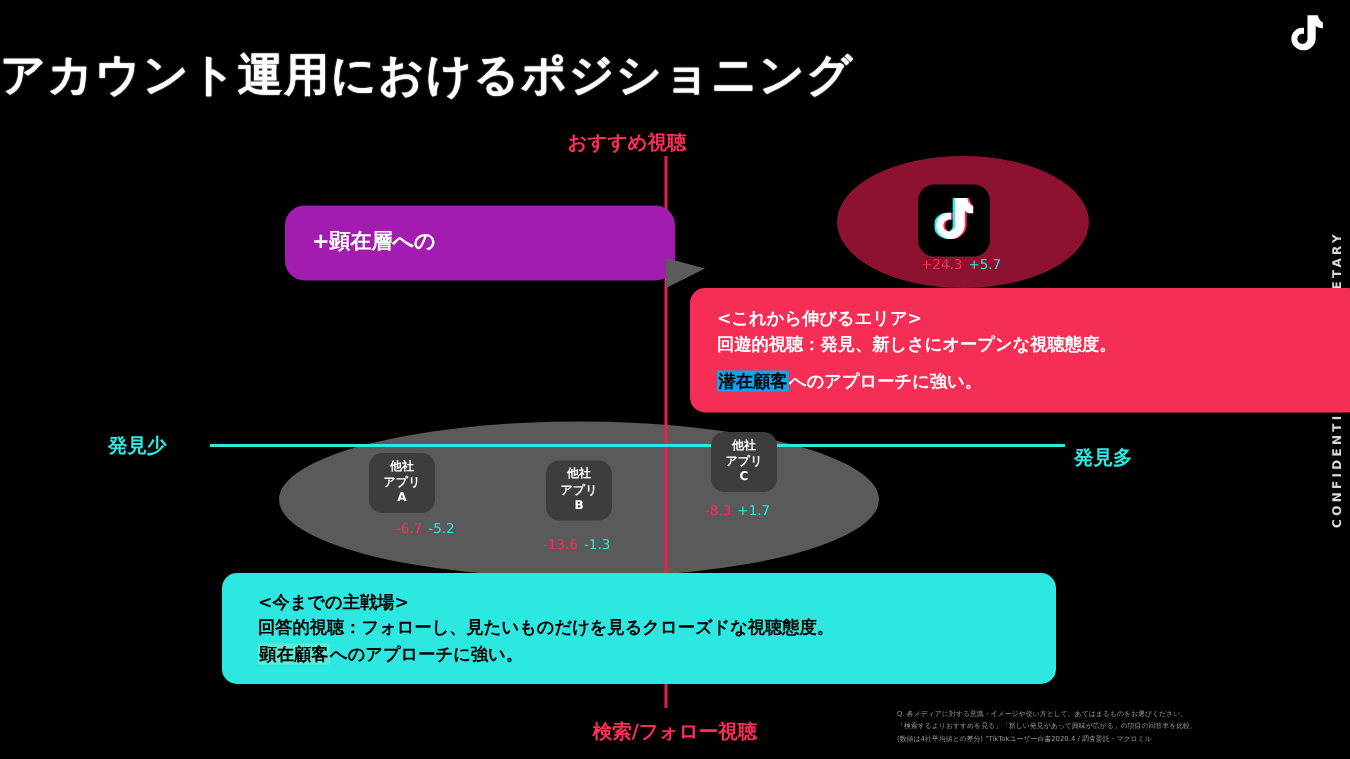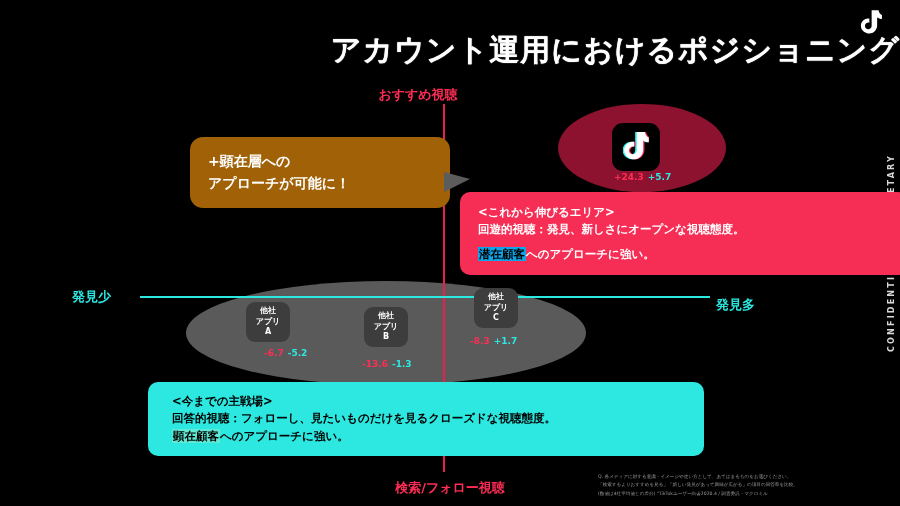--- a/index.html
+++ b/index.html
@@ -10,21 +10,21 @@
   }
   #stage { position: relative; width: 900px; height: 506px; background: #000; }
 
   
   .tt-logo-top {
     position: absolute; top: 10px; right: 18px;
     width: 22px; height: 26px;
   }
   .slide-title {
     position: absolute; top: 30px; left: 0; width: 900px;
-    text-align: right;
+    text-align: left;
     color: #fff; font-size: 30px; font-weight: bold;
     letter-spacing: 1px;
     text-shadow: 0 0 1px #fff;
   }
   .confidential {
     position: absolute; right: 4px; top: 50%;
     transform: translateY(-50%) rotate(180deg);
     writing-mode: vertical-rl;
     color: #d8d8d8; font-size: 8px; font-weight: bold;
     letter-spacing: 2.2px;
@@ -80,33 +80,33 @@
   .tile-b { left: 364px; top: 307px; width: 44px; height: 40px; }
   .tile-c { left: 474px; top: 288px; width: 44px; height: 40px; }
 
   .tt-tile {
     position: absolute; left: 612px; top: 123px;
     width: 48px; height: 48px; border-radius: 11px;
     background: #000;
     display: flex; align-items: center; justify-content: center;
   }
 
-  .vals { position: absolute; font-size: 9px; font-weight: bold; white-space: nowrap; }
+  .vals { position: absolute; font-size: 9px; font-weight: normal; white-space: nowrap; }
   .vals .p { color: #ff2d55; }
   .vals .c { color: #2ce8e0; margin-left: 4px; }
   .vals-a { left: 248px; top: 348px; margin-left: 16px; }
   .vals-b { left: 362px; top: 359px; }
   .vals-c { left: 470px; top: 336px; }
   .vals-tt { left: 614px; top: 172px; }
 
   
   .bubble {
     position: absolute; left: 190px; top: 137px;
     width: 260px; padding: 14px 18px;
-    background: #a16207; border-radius: 13px;
+    background: #a21caf; border-radius: 13px;
     color: #fff; font-size: 14px; font-weight: bold; line-height: 1.55;
   }
   .bubble-tail {
     position: absolute; left: 444px; top: 172px;
     width: 0; height: 0;
     border-top: 7px solid transparent;
     border-bottom: 13px solid transparent;
     border-left: 26px solid #5c5c5c;
   }
 
@@ -197,21 +197,20 @@
       <span>アプリ</span>
       <span>C</span>
     </div>
   </div>
   <div class="vals vals-c">
     <span class="p">-8.3</span><span class="c">+1.7</span>
   </div>
 
   <div class="bubble">
     <div>+顕在層への</div>
-    <div>アプローチが可能に！</div>
   </div>
   <div class="bubble-tail"></div>
 
   <div class="callout callout-pink">
     <div>&lt;これから伸びるエリア&gt;</div>
     <div>回遊的視聴：発見、新しさにオープンな視聴態度。</div>
     <span class="gap"></span>
     <div><span class="hl-yellow">潜在顧客</span><span>へのアプローチに強い。</span></div>
   </div>
 

